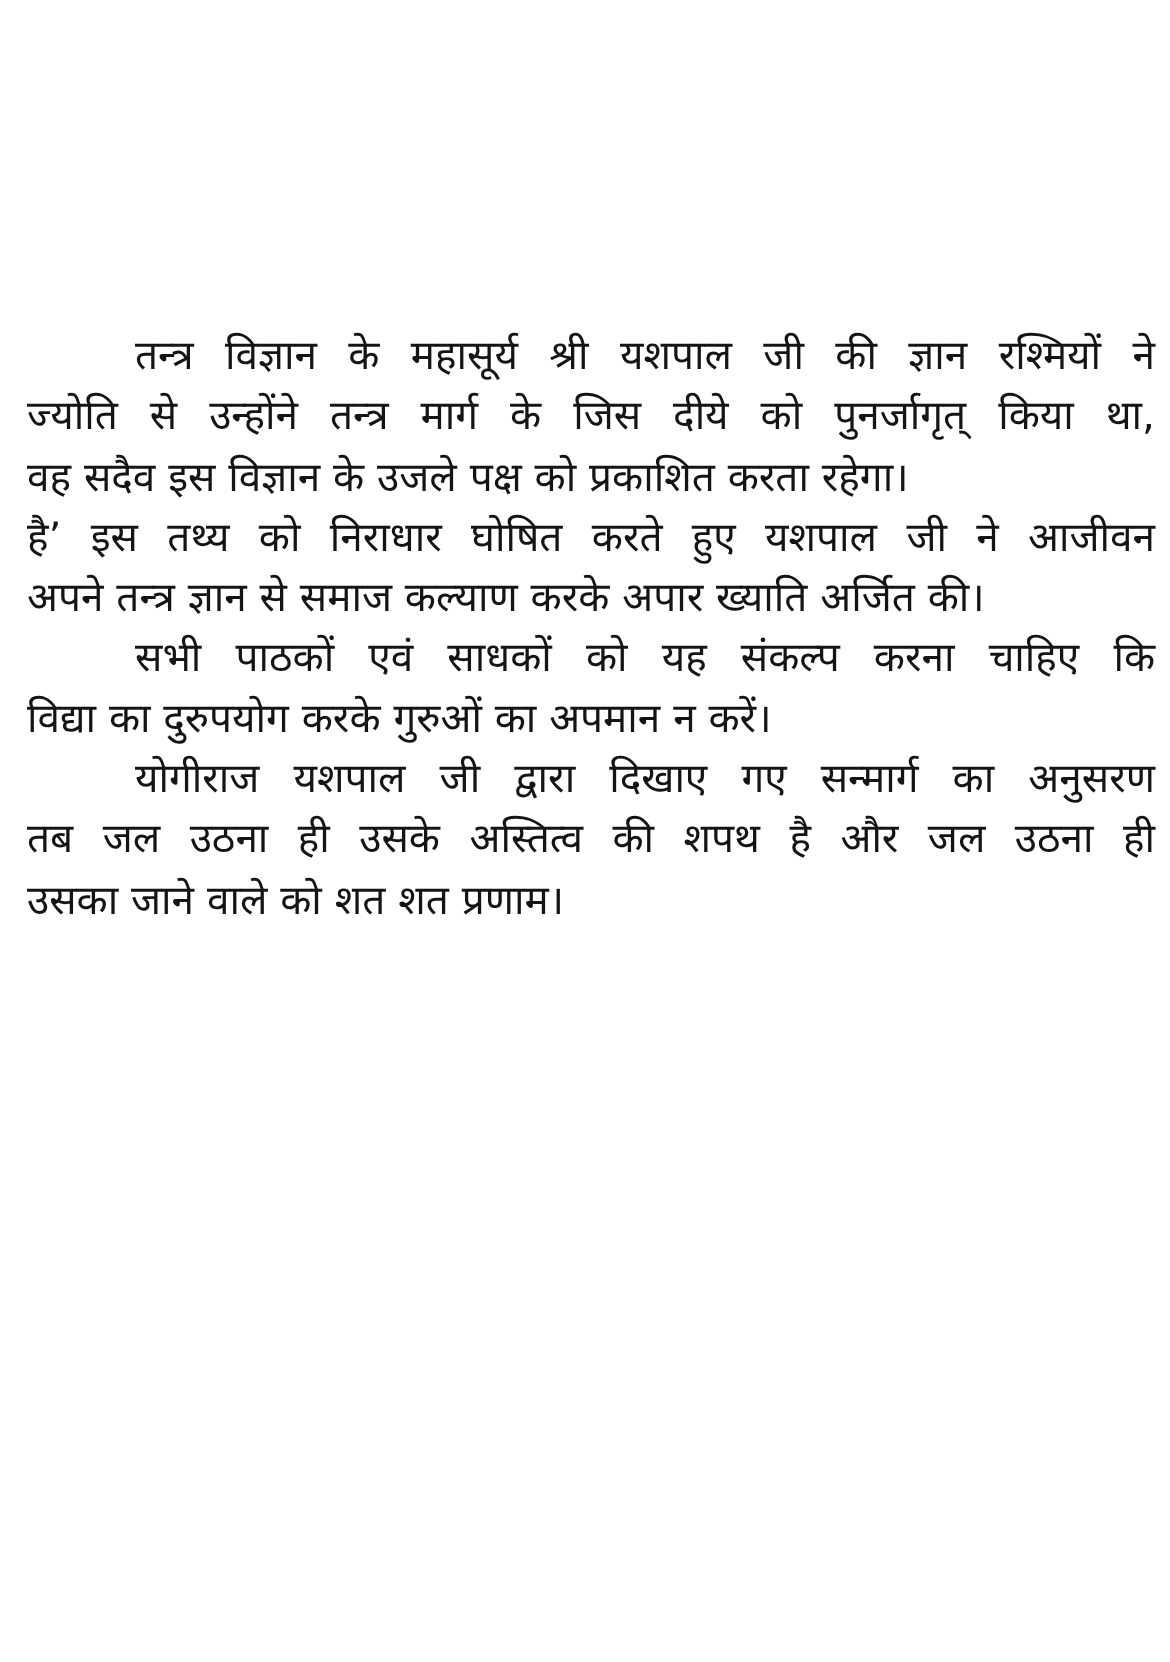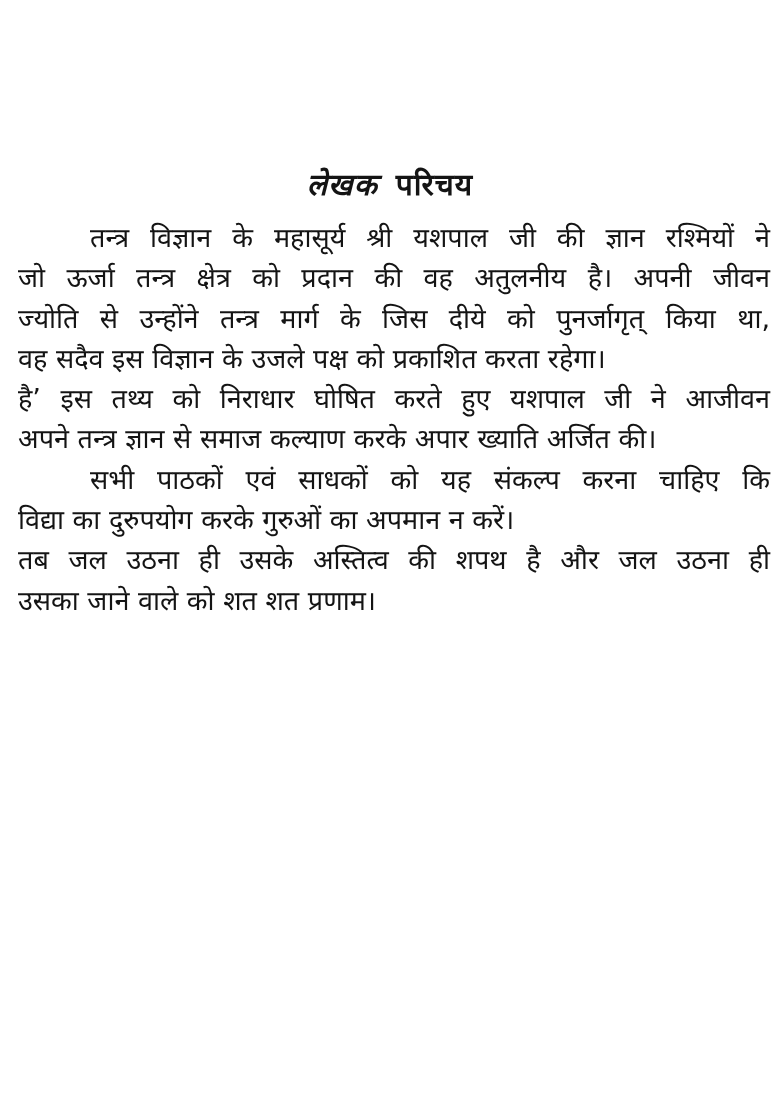--- a/index.html
+++ b/index.html
@@ -51,29 +51,26 @@
       text-align-last: justify;
       overflow: visible;
     }
     .line.indent { padding-left: 72px; }
     .line.last { text-align-last: left; }
   </style>
 </head>
 <body>
 
 <div class="page">
-  <div class="title">
-    <span class="w1">लेखक</span><span class="w2">परिचय</span>
-  </div>
 
   <div class="body-text">
     <div class="line indent">तन्त्र विज्ञान के महासूर्य श्री यशपाल जी की ज्ञान रश्मियों ने</div>
-    <div class="line">जो ऊर्जा तन्त्र क्षेत्र को प्रदान की वह अतुलनीय है। अपनी जीवन</div>
     <div class="line">ज्योति से उन्होंने तन्त्र मार्ग के जिस दीये को पुनर्जागृत् किया था,</div>
     <div class="line last">वह सदैव इस विज्ञान के उजले पक्ष को प्रकाशित करता रहेगा।</div>
     <div class="line">है’ इस तथ्य को निराधार घोषित करते हुए यशपाल जी ने आजीवन</div>
     <div class="line last">अपने तन्त्र ज्ञान से समाज कल्याण करके अपार ख्याति अर्जित की।</div>
     <div class="line indent">सभी पाठकों एवं साधकों को यह संकल्प करना चाहिए कि</div>
     <div class="line last">विद्या का दुरुपयोग करके गुरुओं का अपमान न करें।</div>
+    <div class="line indent">योगीराज यशपाल जी द्वारा दिखाए गए सन्मार्ग का अनुसरण</div>
     <div class="line">तब जल उठना ही उसके अस्तित्व की शपथ है और जल उठना ही</div>
     <div class="line last">उसका जाने वाले को शत शत प्रणाम।</div>
   </div>
 </div>
 
 </body></html>

